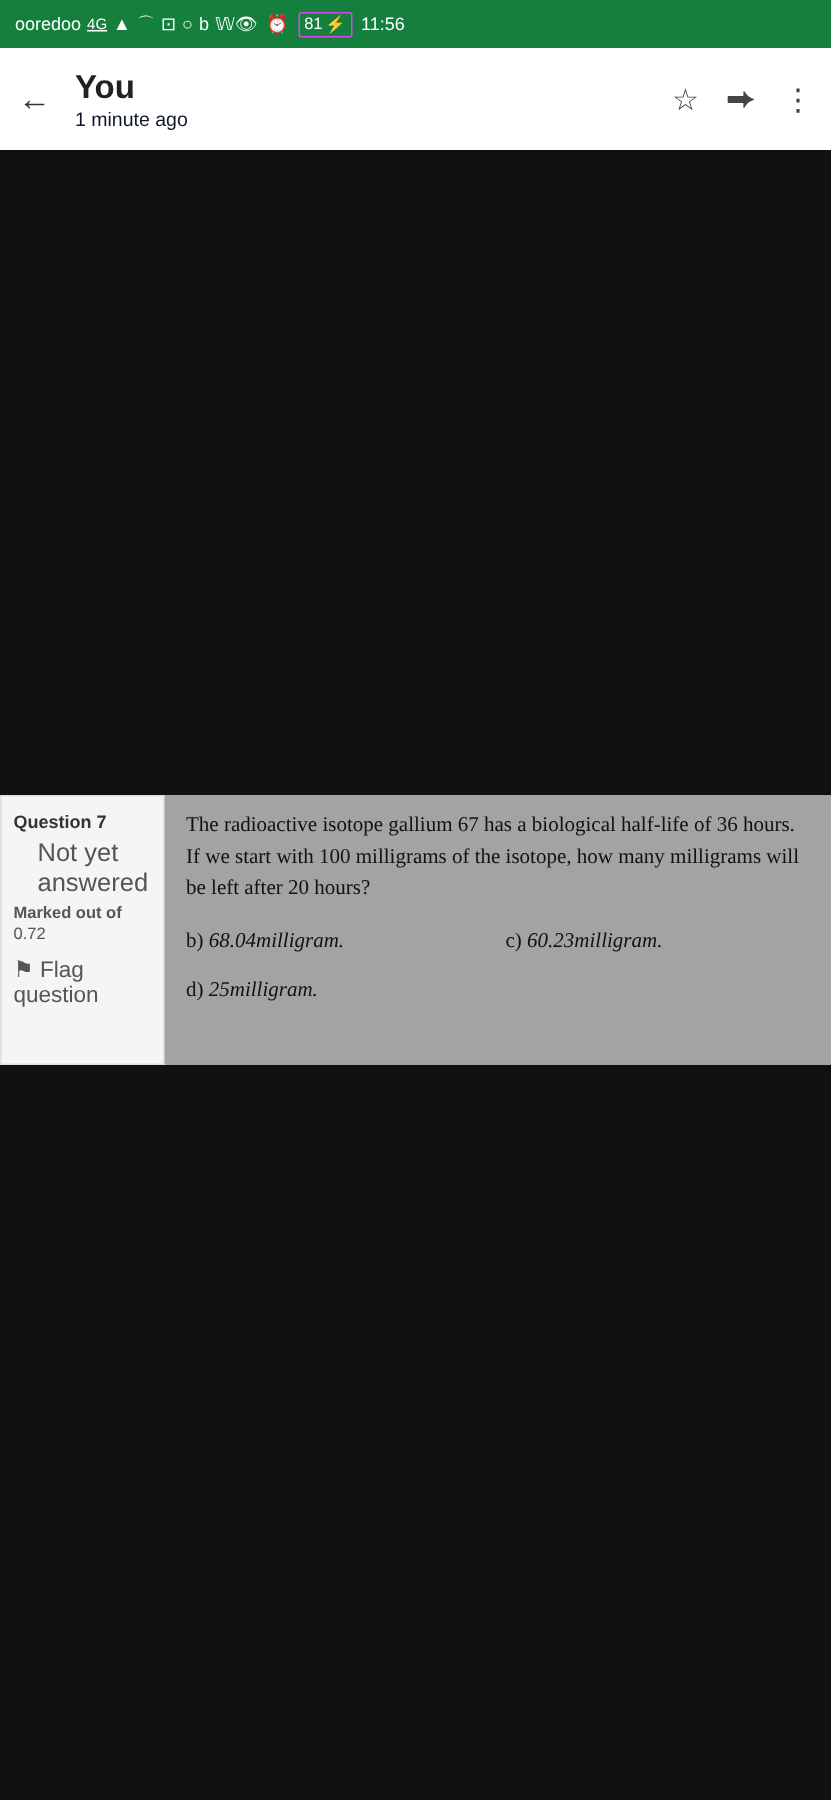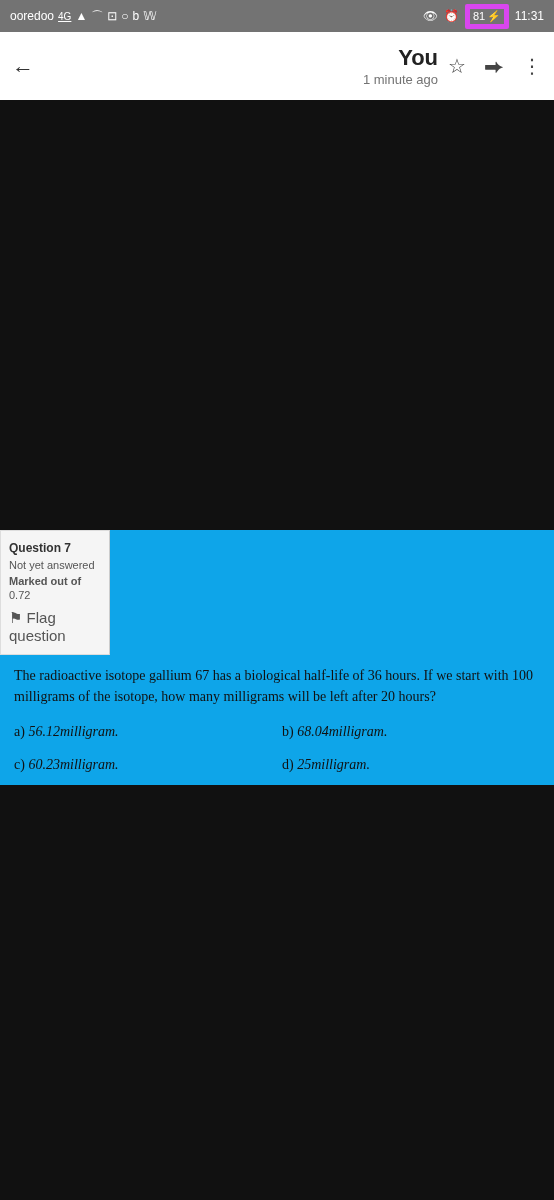--- a/index.html
+++ b/index.html
@@ -10,45 +10,45 @@
       background: #000;
       font-family: 'Arial', sans-serif;
       overflow: hidden;
       position: relative;
     }
 
     
     .status-bar {
       width: 100%;
       height: 32px;
-      background: #737373;
-      display: flex;
-      align-items: center;
-      justify-content: space-between;
+      background: #15803d;
+      display: flex;
+      align-items: center;
+      justify-content: flex-start;
       padding: 0 10px;
       color: #fff;
       font-size: 12px;
     }
 
     .status-left {
       display: flex;
       align-items: center;
       gap: 4px;
       font-size: 12px;
     }
 
     .status-right {
       display: flex;
       align-items: center;
       gap: 6px;
       font-size: 12px;
     }
 
     .battery-box {
-      border: 5px solid #d946ef;
+      border: 1px solid #d946ef;
       border-radius: 2px;
       padding: 1px 3px;
       font-size: 11px;
       display: flex;
       align-items: center;
       gap: 2px;
     }
 
     
     .header {
@@ -63,33 +63,32 @@
 
     .header-back {
       font-size: 22px;
       color: #333;
       cursor: pointer;
       margin-right: 6px;
     }
 
     .header-title-area {
       flex: 1;
-      text-align: right;
     }
 
     .header-title {
       font-size: 22px;
       font-weight: 600;
       color: #222;
       line-height: 1.2;
     }
 
     .header-subtitle {
       font-size: 13px;
-      color: #737373;
+      color: #0f172a;
     }
 
     .header-actions {
       display: flex;
       align-items: center;
       gap: 18px;
     }
 
     .icon-btn {
       font-size: 20px;
@@ -101,23 +100,22 @@
     .dark-area {
       width: 100%;
       height: 430px;
       background: #111;
     }
 
     
     .question-section {
       display: flex;
       width: 100%;
-      background: #0ea5e9;
+      background: #a3a3a3;
       min-height: 180px;
-      flex-direction: column;
     }
 
     .question-sidebar {
       width: 110px;
       min-width: 110px;
       background: #f5f5f5;
       border: 1px solid #ddd;
       border-right: 1px solid #ccc;
       padding: 10px 8px;
       font-size: 12px;
@@ -125,23 +123,24 @@
     }
 
     .question-number {
       font-size: 12px;
       font-weight: bold;
       color: #333;
       margin-bottom: 4px;
     }
 
     .question-status {
-      font-size: 11px;
+      font-size: 17px;
       color: #555;
       margin-bottom: 4px;
+      margin-left: 16px;
     }
 
     .question-mark {
       font-size: 11px;
       color: #555;
       margin-bottom: 2px;
       font-weight: bold;
     }
 
     .question-mark-val {
@@ -210,21 +209,21 @@
     <span>b</span>
     <span>𝕎</span>
   </div>
   <div class="status-right">
     <span>👁</span>
     <span>⏰</span>
     <div class="battery-box">
       <span>81</span>
       <span>⚡</span>
     </div>
-    <span>11:31</span>
+    <span>11:56</span>
   </div>
 </div>
 
 <div class="header">
   <span class="header-back">←</span>
   <div class="header-title-area">
     <div class="header-title">You</div>
     <div class="header-subtitle">1 minute ago</div>
   </div>
   <div class="header-actions">
@@ -240,23 +239,20 @@
   <div class="question-sidebar">
     <div class="question-number">Question 7</div>
     <div class="question-status">Not yet answered</div>
     <div class="question-mark">Marked out of</div>
     <div class="question-mark-val">0.72</div>
     <div class="flag-question">⚑ Flag question</div>
   </div>
   <div class="question-body">
     <div class="question-text">The radioactive isotope gallium 67 has a biological half-life of 36 hours. If we start with 100 milligrams of the isotope, how many milligrams will be left after 20 hours?</div>
     <div class="options-grid">
-      <div class="option">
-        <span>a) </span><em>56.12milligram.</em>
-      </div>
       <div class="option">
         <span>b) </span><em>68.04milligram.</em>
       </div>
       <div class="option">
         <span>c) </span><em>60.23milligram.</em>
       </div>
       <div class="option">
         <span>d) </span><em>25milligram.</em>
       </div>
     </div>

